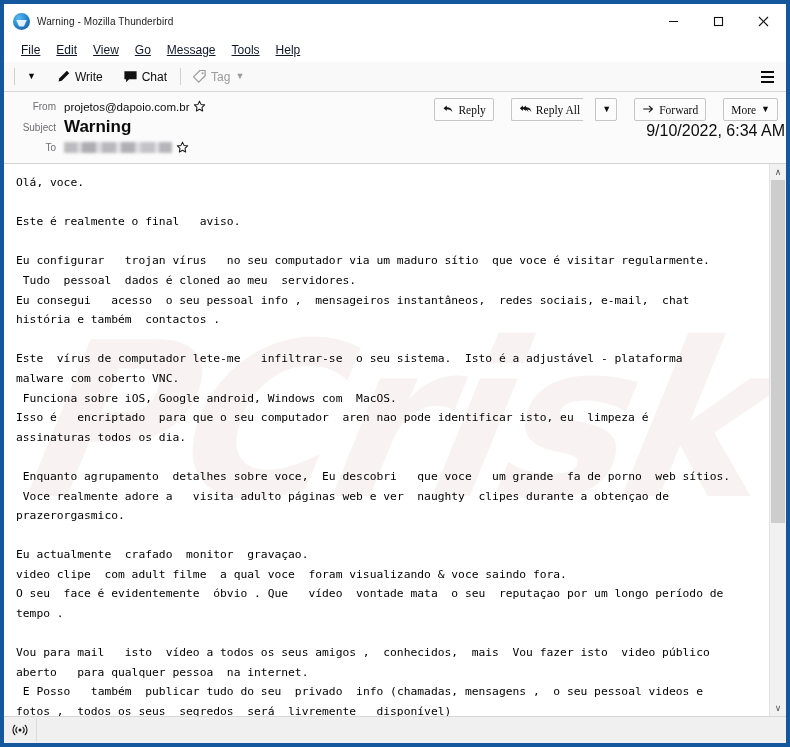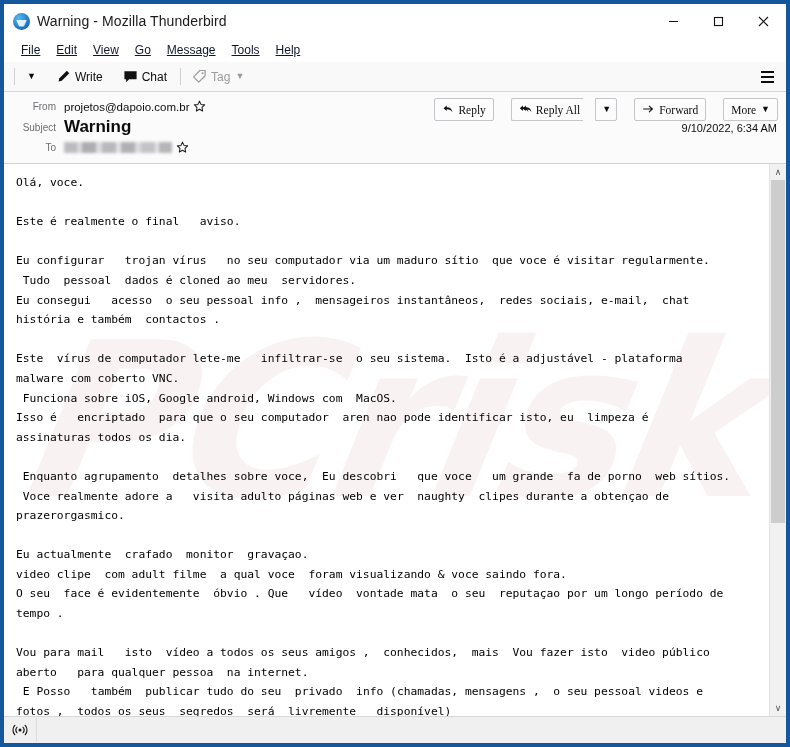--- a/index.html
+++ b/index.html
@@ -27,21 +27,21 @@
     border-radius:50%;
     background:radial-gradient(circle at 34% 30%, #5bb9ee 0%, #2c8fd6 42%, #1c63ae 78%, #17508f 100%);
     position:relative;flex:0 0 17px;
   }
   .tb-icon:after{
     content:"";position:absolute;left:3px;top:7px;width:11px;height:7px;
     border-radius:0 0 60% 60%;
     background:#ffffff;opacity:.85;
     clip-path:polygon(0 0,100% 0,72% 100%,28% 100%);
   }
-  .tb-title{font-size:14px;color:#1a1a1a;letter-spacing:.1px;white-space:nowrap;}
+  .tb-title{font-size:10px;color:#1a1a1a;letter-spacing:.1px;white-space:nowrap;}
   .winbtns{position:absolute;right:0;top:0;height:34px;display:flex;}
   .winbtn{
     width:45px;height:34px;display:flex;align-items:center;justify-content:center;
     font-size:13px;color:#111;background:transparent;border:0;cursor:default;
   }
   .winbtn svg{display:block;}
   
   .menubar{
     height:23px;flex:0 0 23px;background:#ffffff;
     display:flex;align-items:center;padding-left:9px;
@@ -94,22 +94,22 @@
   }
   .hdr-actions{position:absolute;right:8px;top:6px;display:flex;align-items:flex-end;gap:17px;font-family:Liberation Serif, serif;}
   .abtn{
     display:flex;align-items:center;gap:4px;height:21px;padding:0 7px;
     font-size:11.5px;color:#0c0c0c;background:#fcfcfc;
     border:1px solid #c6c6ca;border-radius:2px;cursor:default;white-space:nowrap;
   }
   .abtn.split{padding-right:3px;border-right:0;border-radius:2px 0 0 2px;}
   .abtn.splitarrow{padding:0 5px;border-radius:0 2px 2px 0;}
   .hdr-date{
-    position:absolute;right:9px;top:30px;
-    font-size:11px;color:#0c0c0c;white-space:nowrap;
+    position:absolute;right:1px;top:30px;
+    font-size:16px;color:#0c0c0c;white-space:nowrap;
   }
   
   .bodywrap{flex:1 1 auto;position:relative;background:#ffffff;overflow:hidden;display:flex;}
   .bodyscroll{flex:1 1 auto;position:relative;overflow:hidden;}
   .watermark{
     position:absolute;left:0;top:0;width:100%;height:100%;
     pointer-events:none;overflow:hidden;
   }
   .wm-text{
     position:absolute;left:34px;top:150px;

